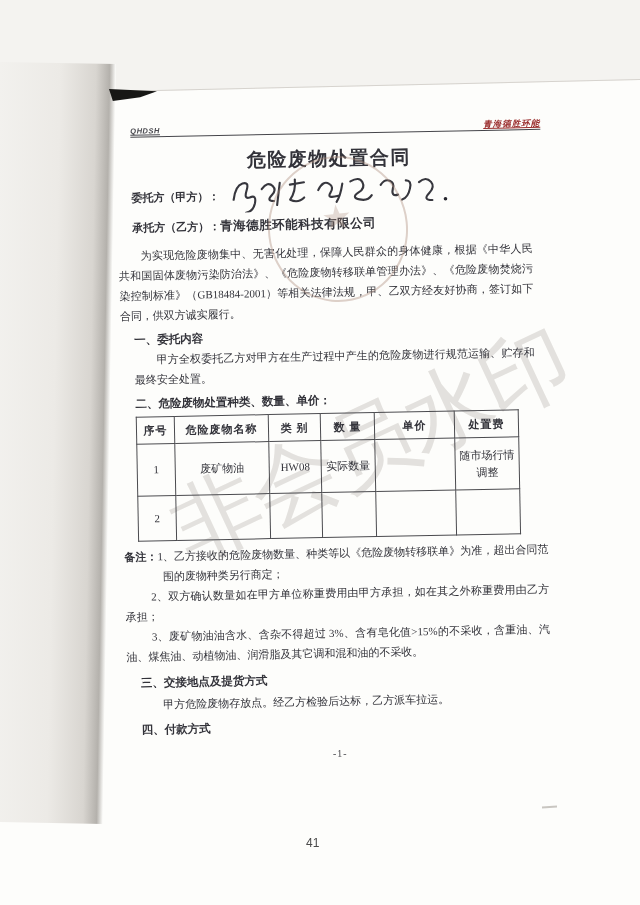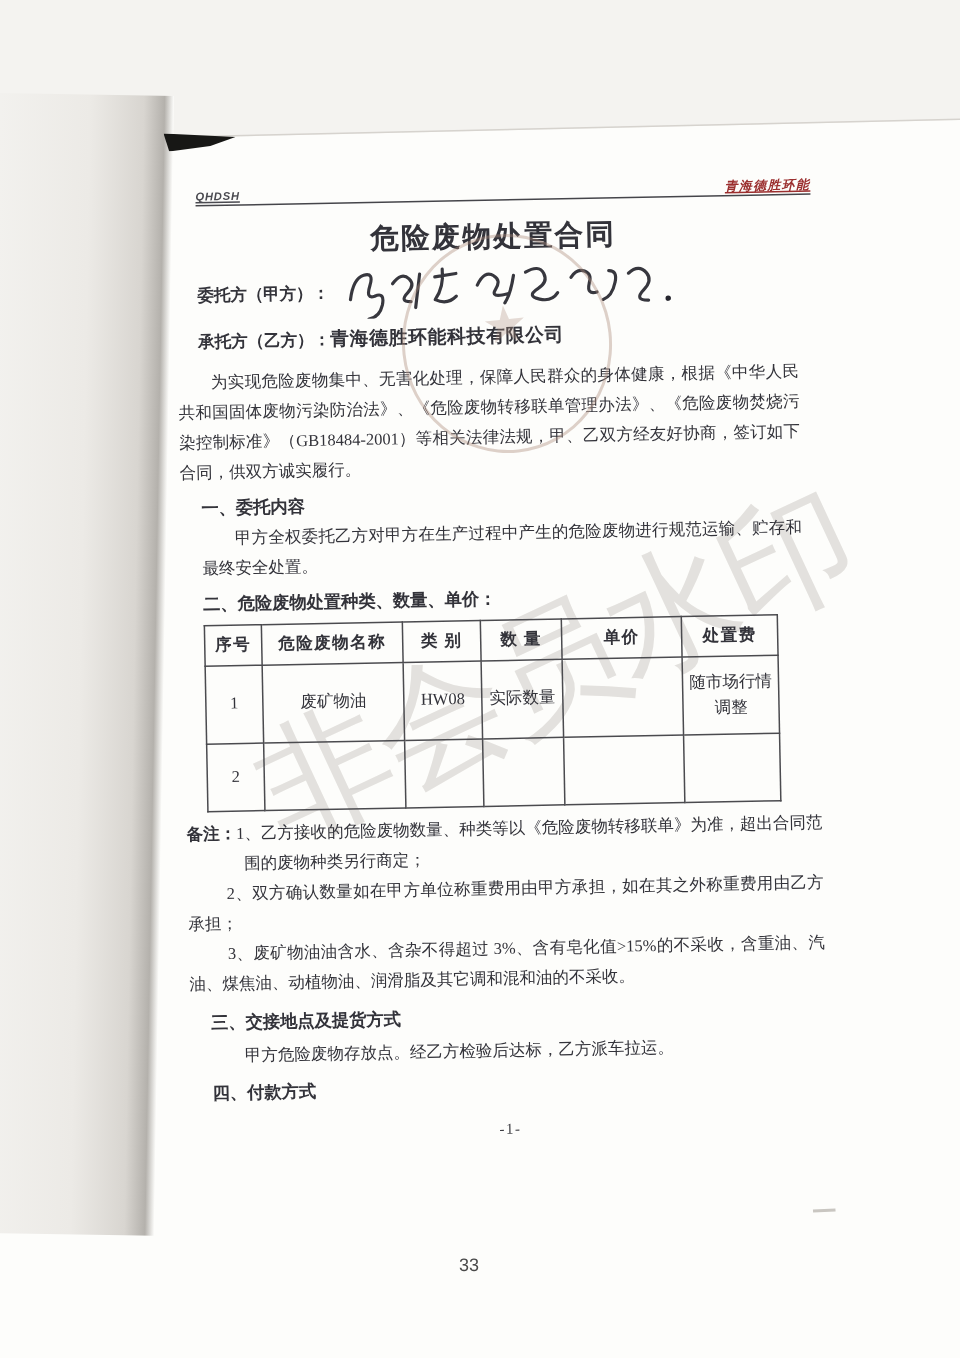--- a/index.html
+++ b/index.html
@@ -222,15 +222,15 @@
 
     <div class="heading" style="margin-top:6px;">三、交接地点及提货方式</div>
     <div class="body-par sec3-body">甲方危险废物存放点。经乙方检验后达标，乙方派车拉运。</div>
 
     <div class="heading" style="margin-top:5px;">四、付款方式</div>
 
     <div class="inner-page-num">-1-</div>
 
   </div>
 
-  <div class="outer-page-num">33</div>
+  <div class="outer-page-num">41</div>
 
 </div>
 
 </body></html>

